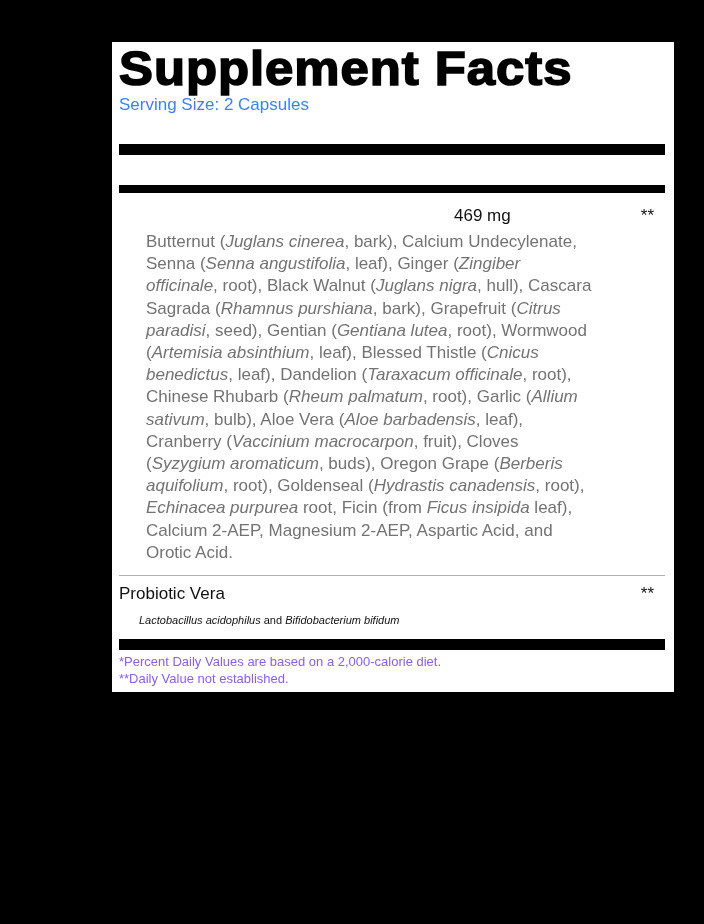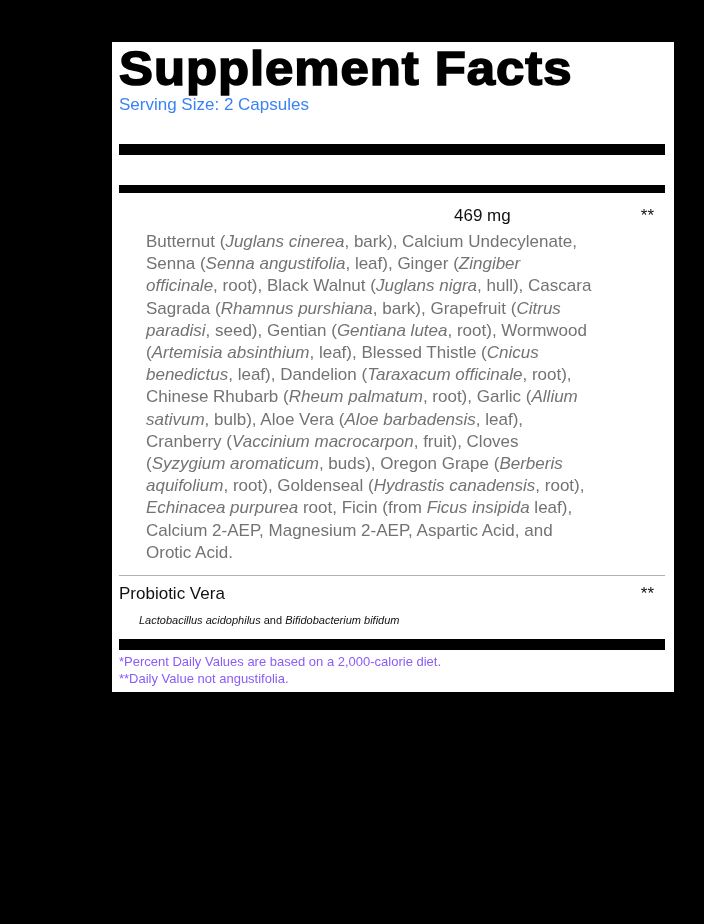--- a/index.html
+++ b/index.html
@@ -60,14 +60,14 @@
   <div class="row" style="top:541px">
     <span>Probiotic Vera</span>
     <span class="dv">**</span>
   </div>
 
   <div class="probiotic-species" id="species"><i>Lactobacillus acidophilus</i><span> and </span><i>Bifidobacterium bifidum</i></div>
 
   <div class="bar" style="top:597px;height:11px"></div>
 
   <div class="foot" style="top:611px">*Percent Daily Values are based on a 2,000-calorie diet.</div>
-  <div class="foot" style="top:628px">**Daily Value not angustifolia.</div>
+  <div class="foot" style="top:628px">**Daily Value not established.</div>
 </div>
 
 </body></html>

